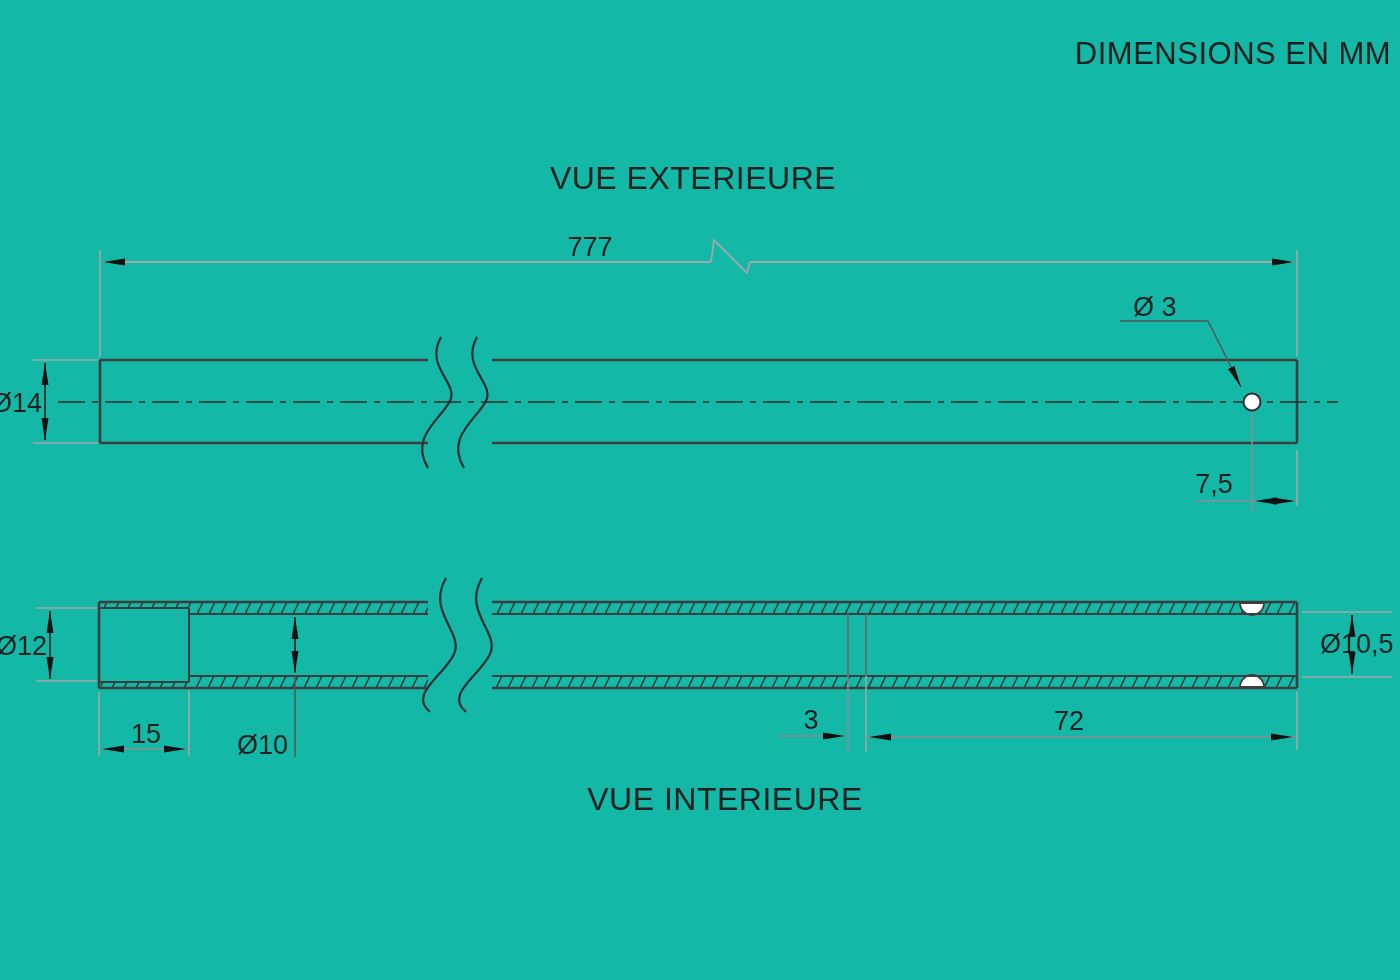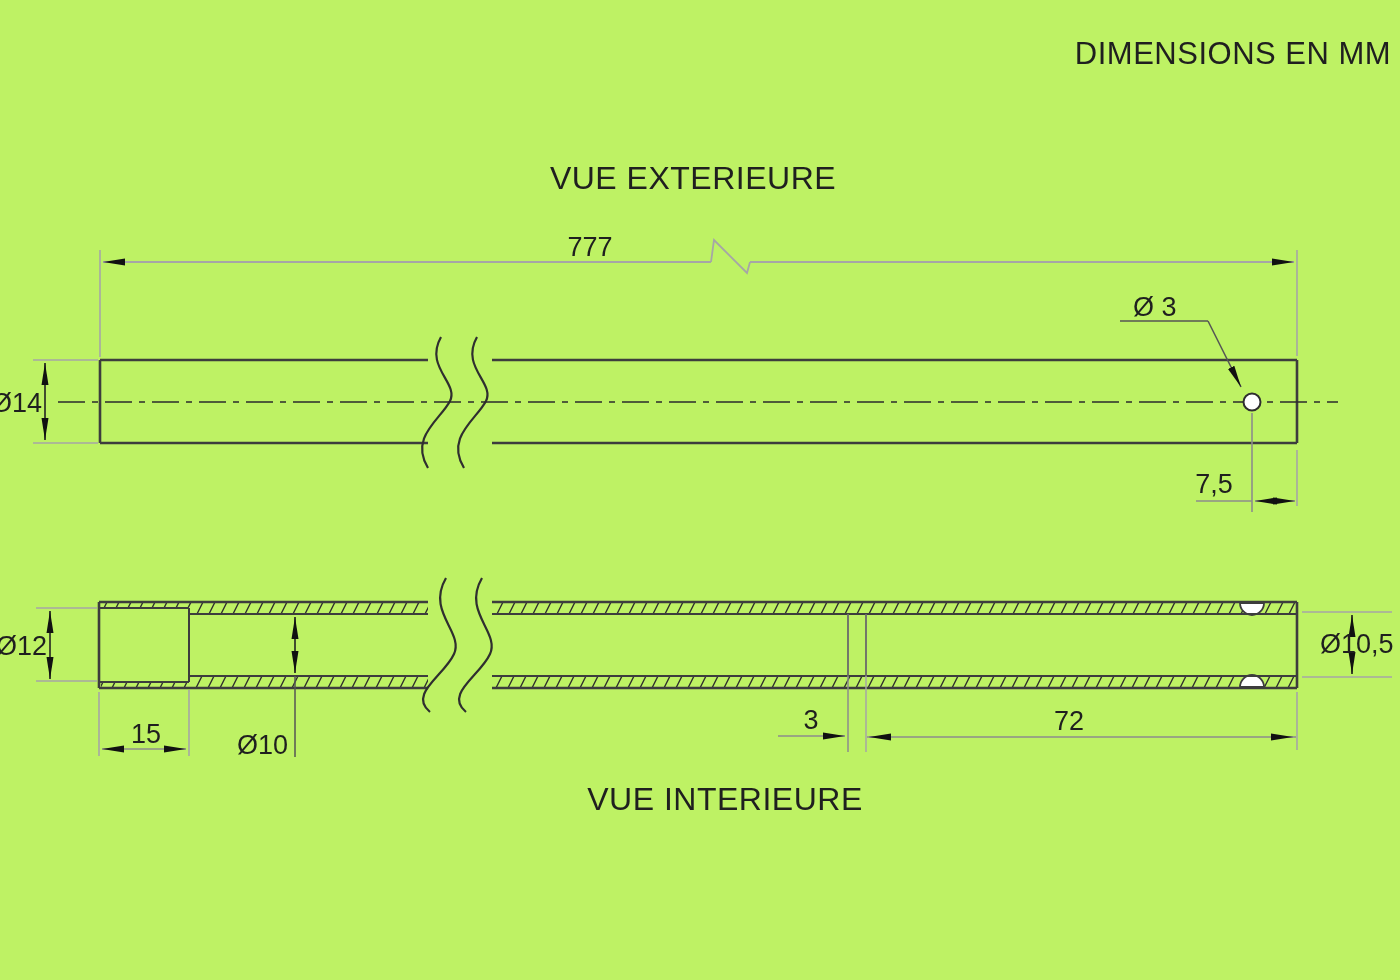--- a/index.html
+++ b/index.html
@@ -4,21 +4,21 @@
 <style>
   html, body {
     margin: 0;
     padding: 0;
     background: #ffffff;
   }
   .page {
     position: relative;
     width: 1400px;
     height: 980px;
-    background: #bef264;
+    background: #14b8a6;
     font-family: "Liberation Sans", sans-serif;
     overflow: hidden;
   }
   svg text {
     font-family: "Liberation Sans", sans-serif;
     fill: #1f1f1f;
   }
   .title-text  { font-size: 32px; letter-spacing: 0.5px; }
   .header-text { font-size: 31px; letter-spacing: 0.5px; }
   .dim-text    { font-size: 27px; }

